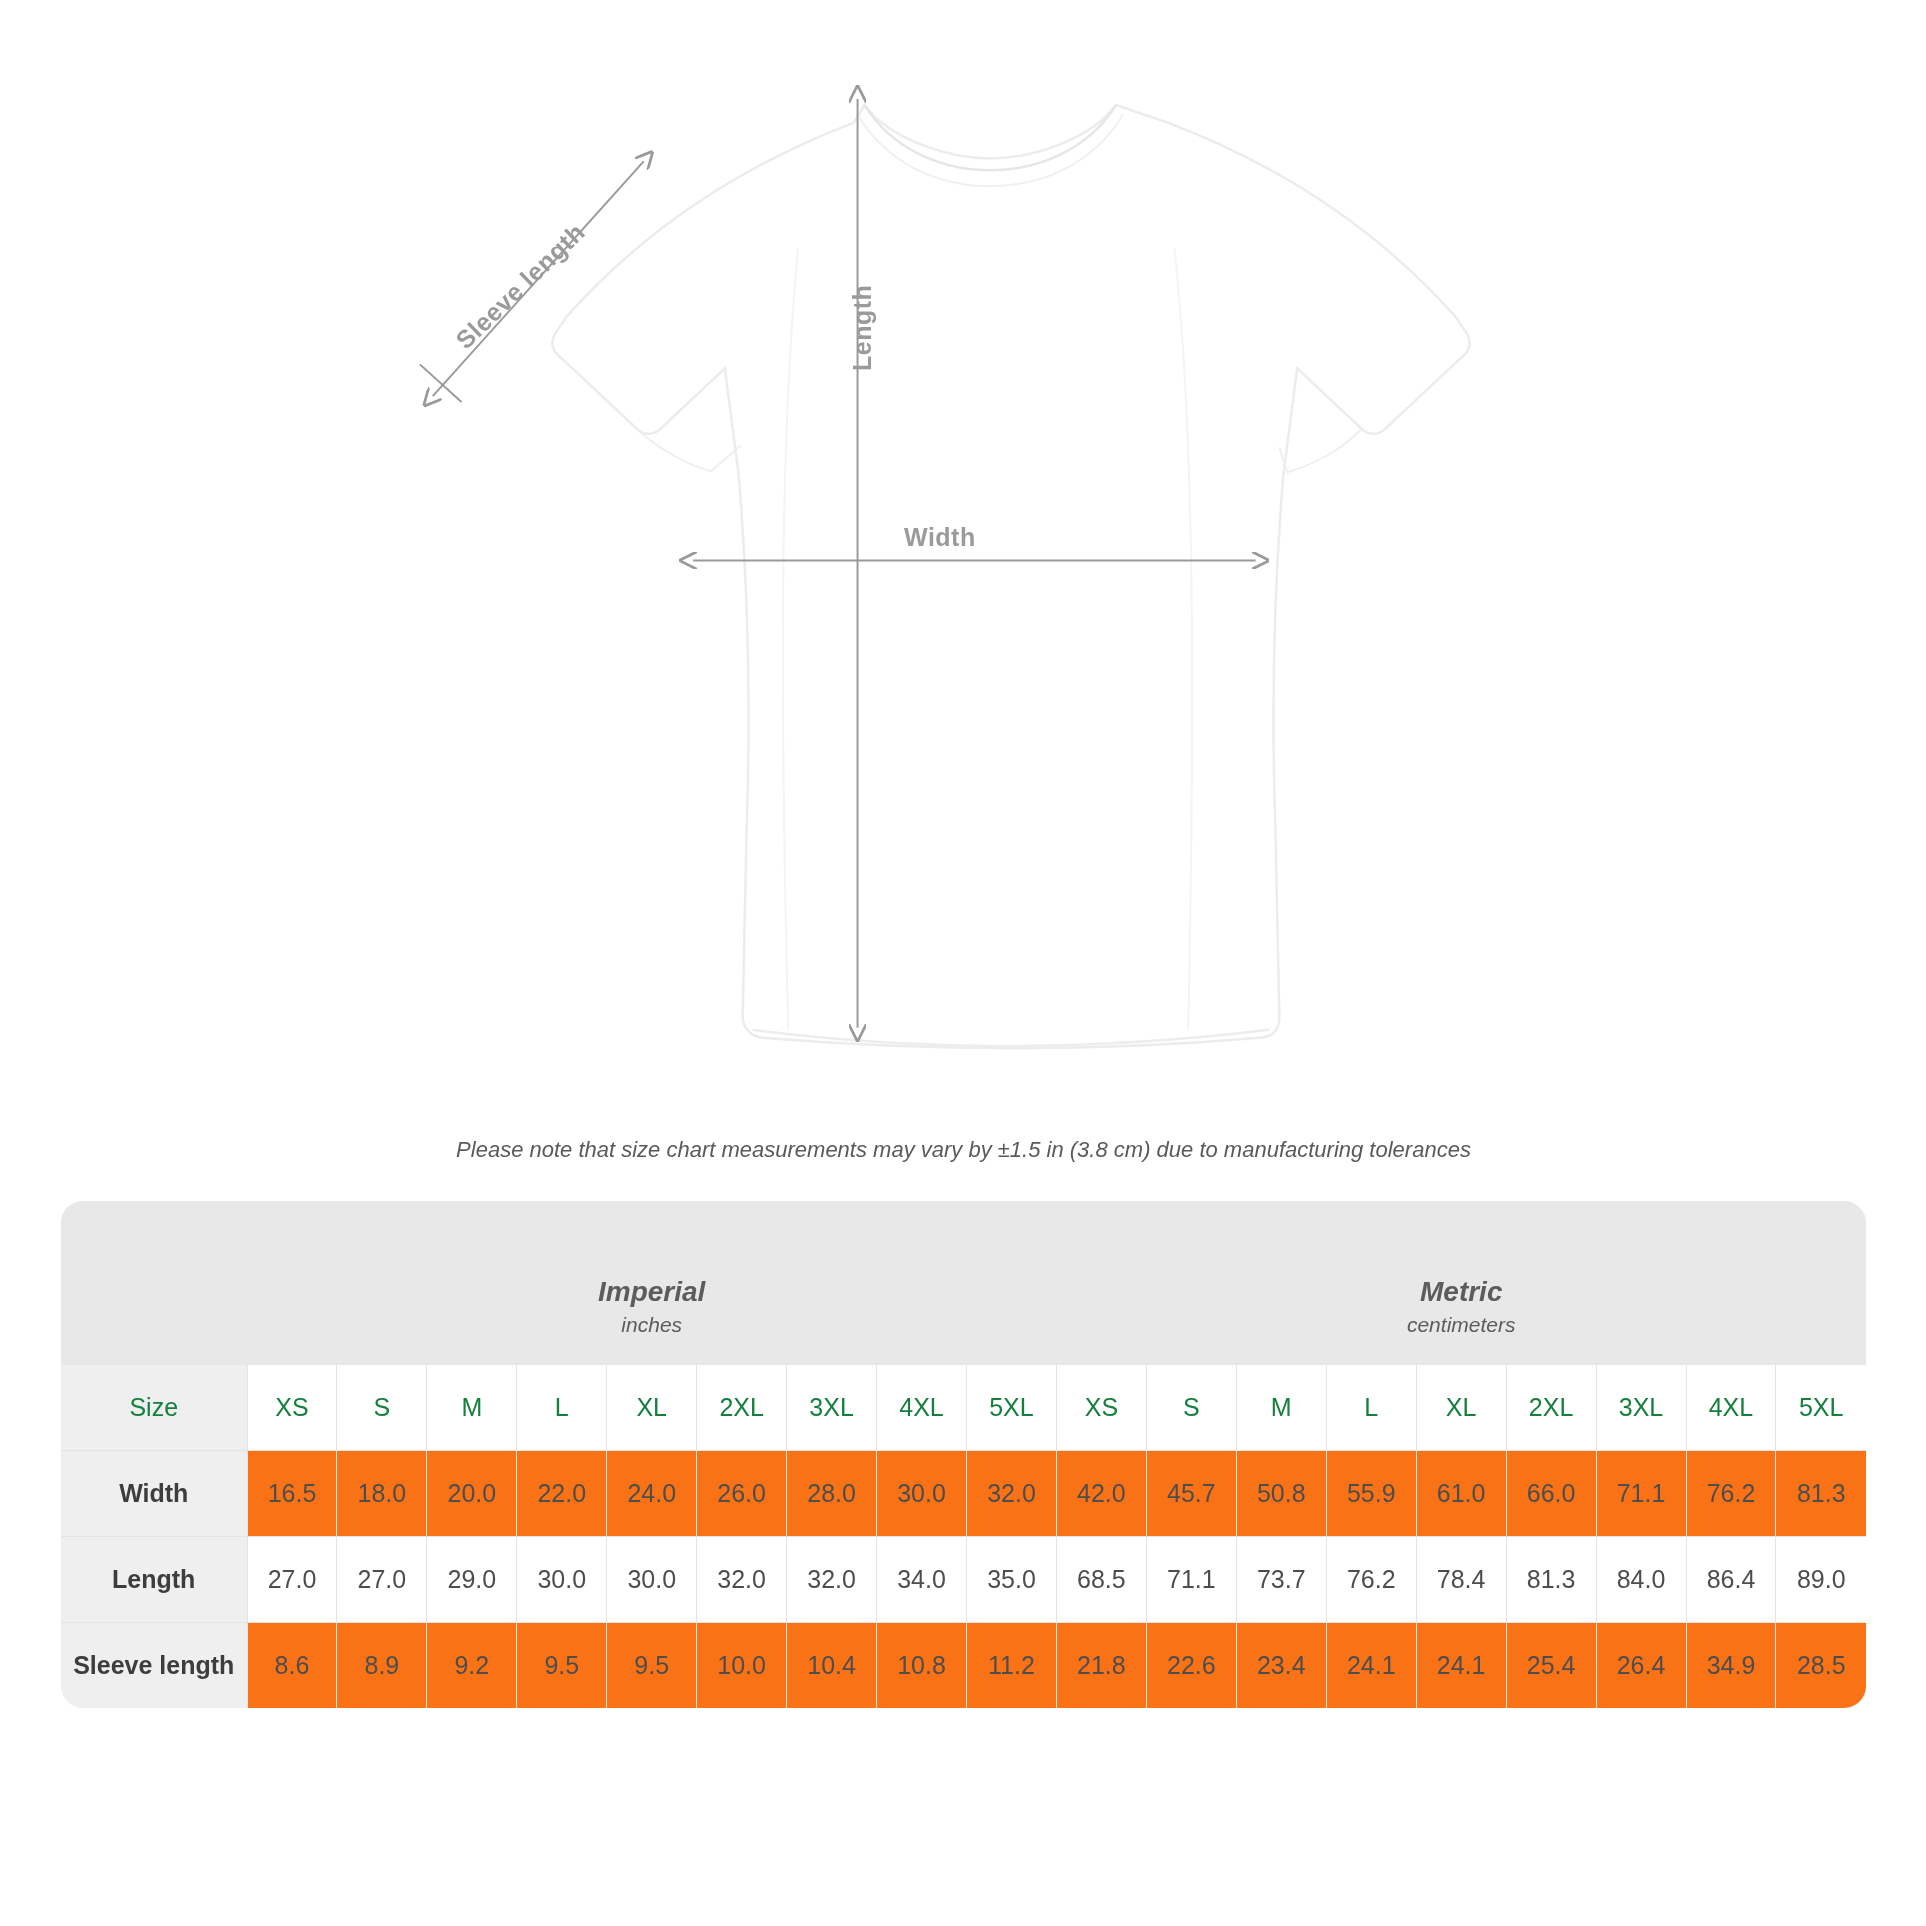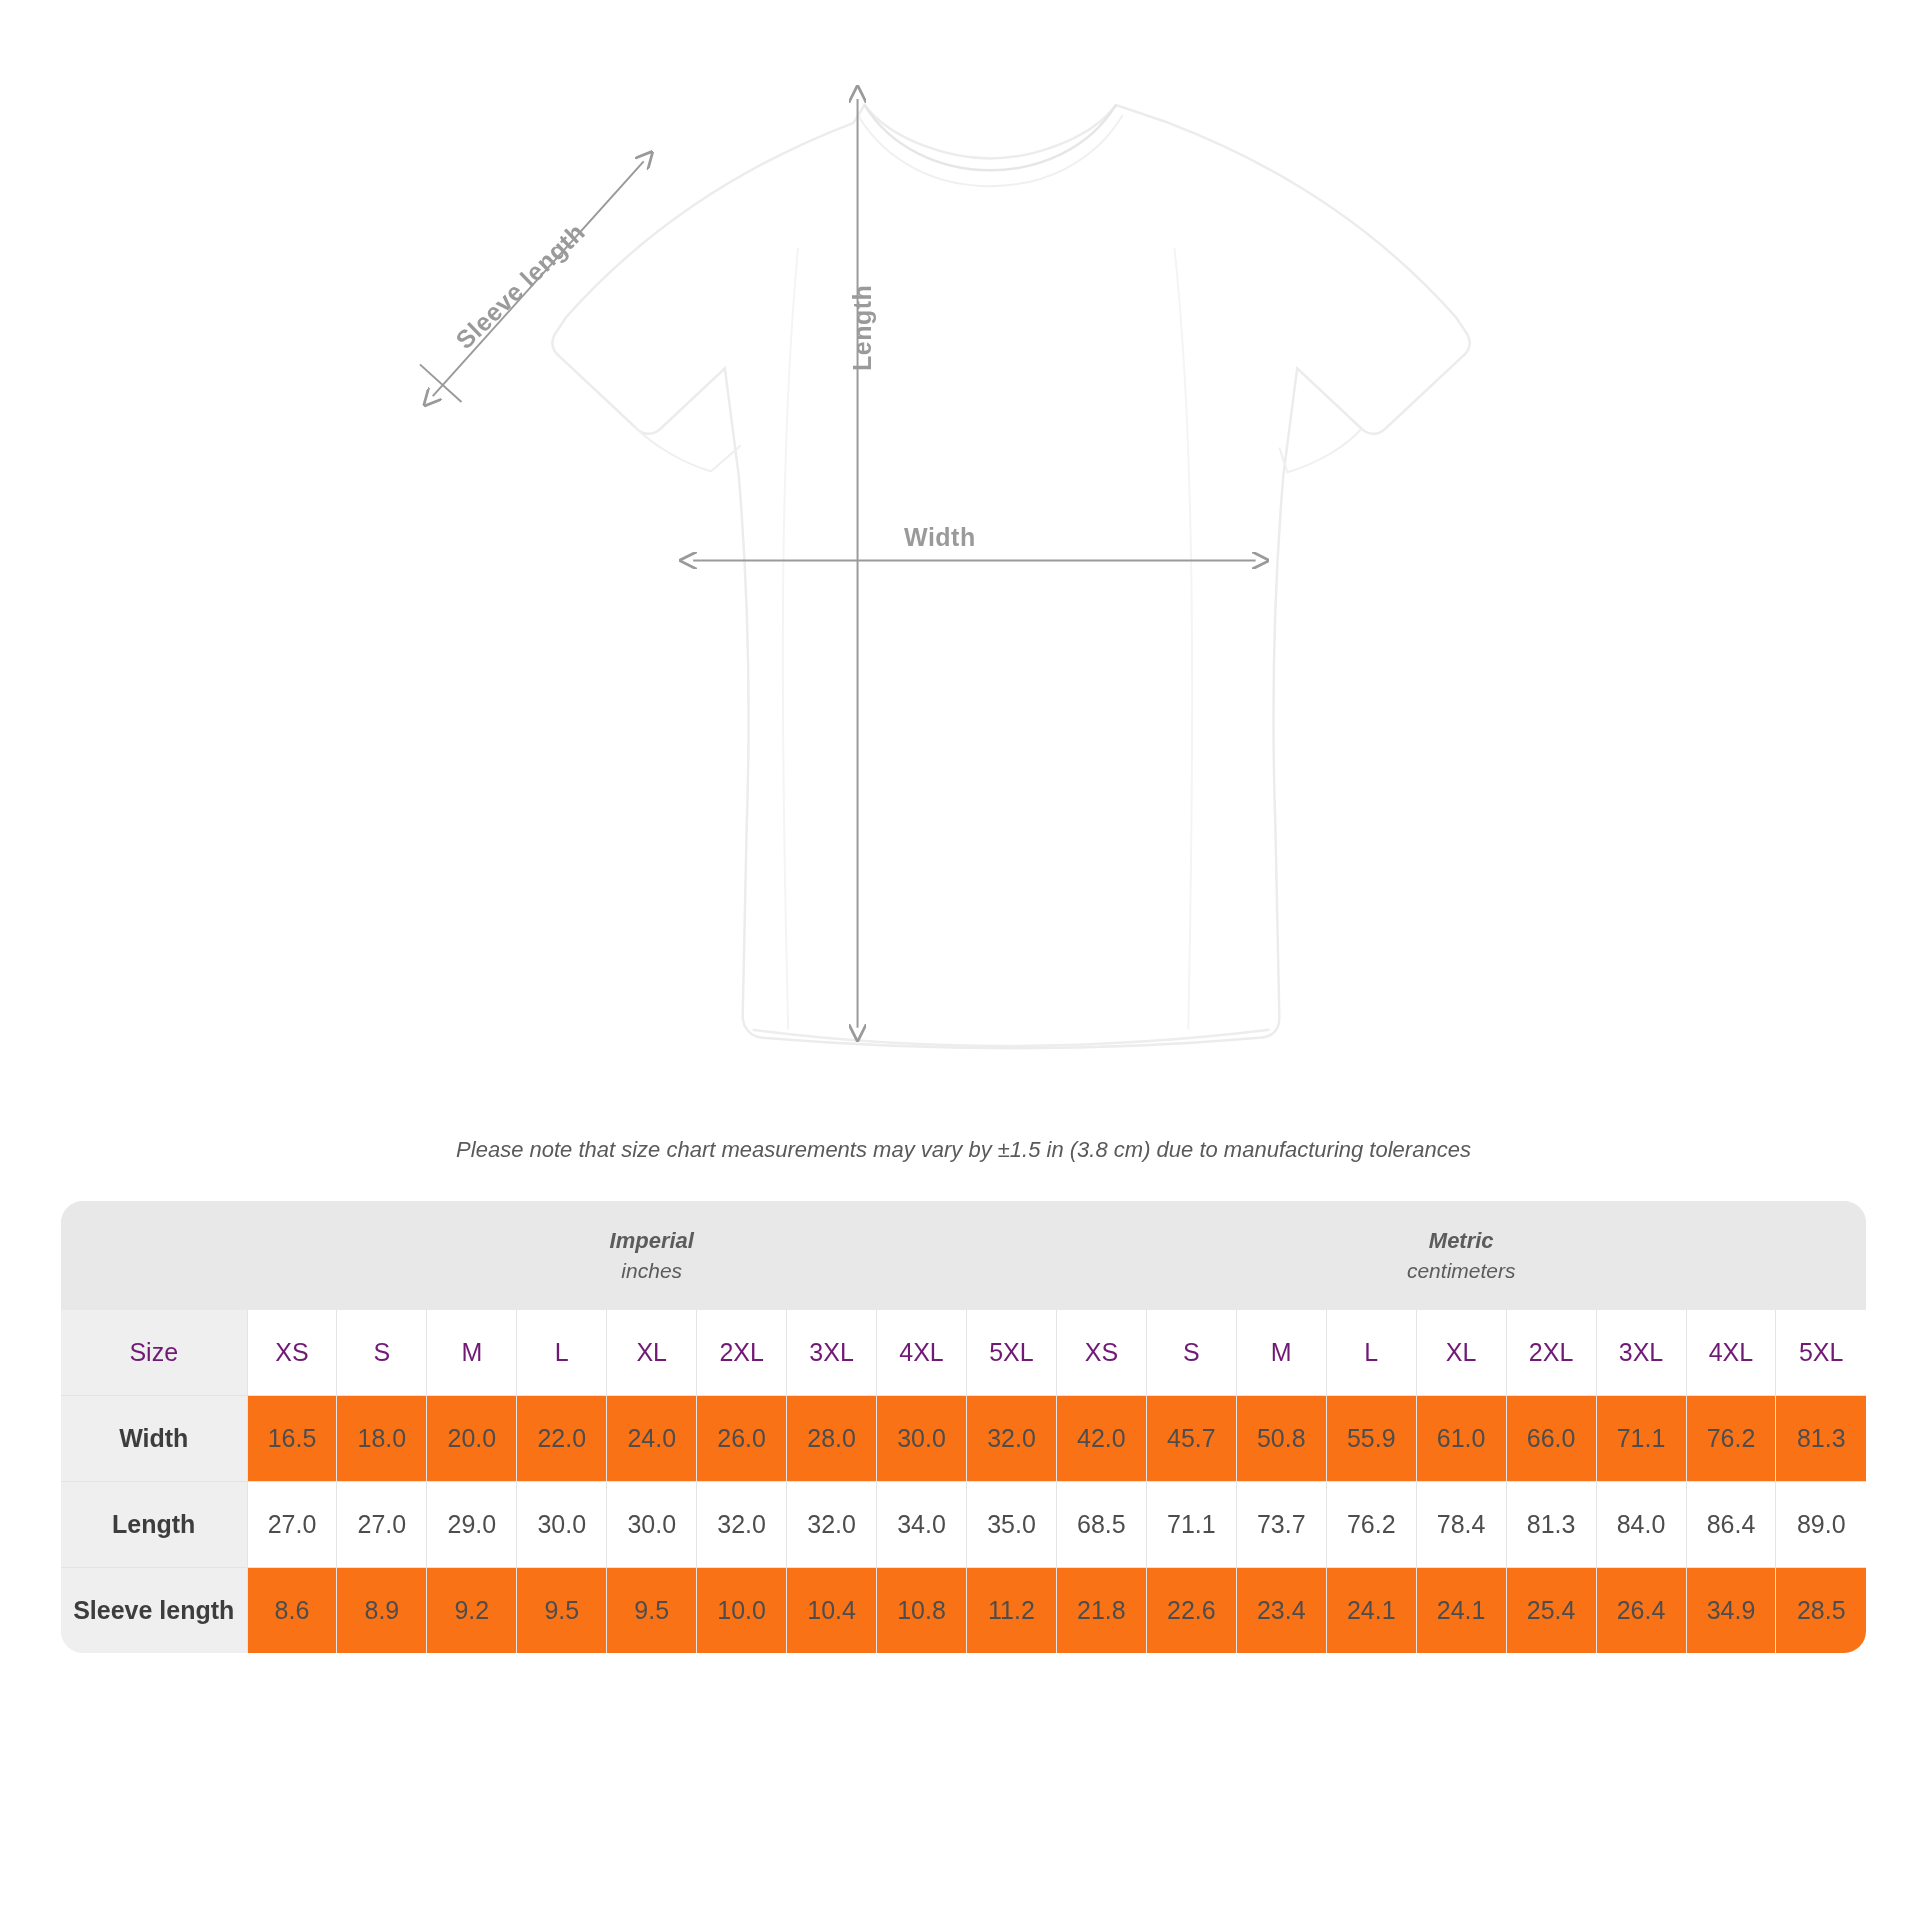--- a/index.html
+++ b/index.html
@@ -92,37 +92,38 @@
     text-align: center;
     vertical-align: middle;
     font-weight: normal;
   }
   .unit-header td {
     padding: 26px 0 24px 0;
     background: #e8e8e8;
     border: none;
   }
   .unit-name {
-    font-size: 22px;
+    font-size: 28px;
     font-style: italic;
     font-weight: bold;
     color: #5c5c5c;
     line-height: 1.25;
+    margin-top: 47px;
   }
   .unit-sub {
     font-size: 21px;
     font-style: italic;
     color: #5c5c5c;
     line-height: 1.5;
   }
   .size-row td {
     padding: 28px 4px;
     font-size: 25px;
     font-weight: bold;
-    color: #701a75;
+    color: #15803d;
     background: #ffffff;
     border-right: 1px solid #e4e4e4;
   }
   .size-row td:first-child {
     background: #efefef;
     border-right: 1px solid #e4e4e4;
   }
   .size-row td:last-child { border-right: none; }
 
   .data-row td {

